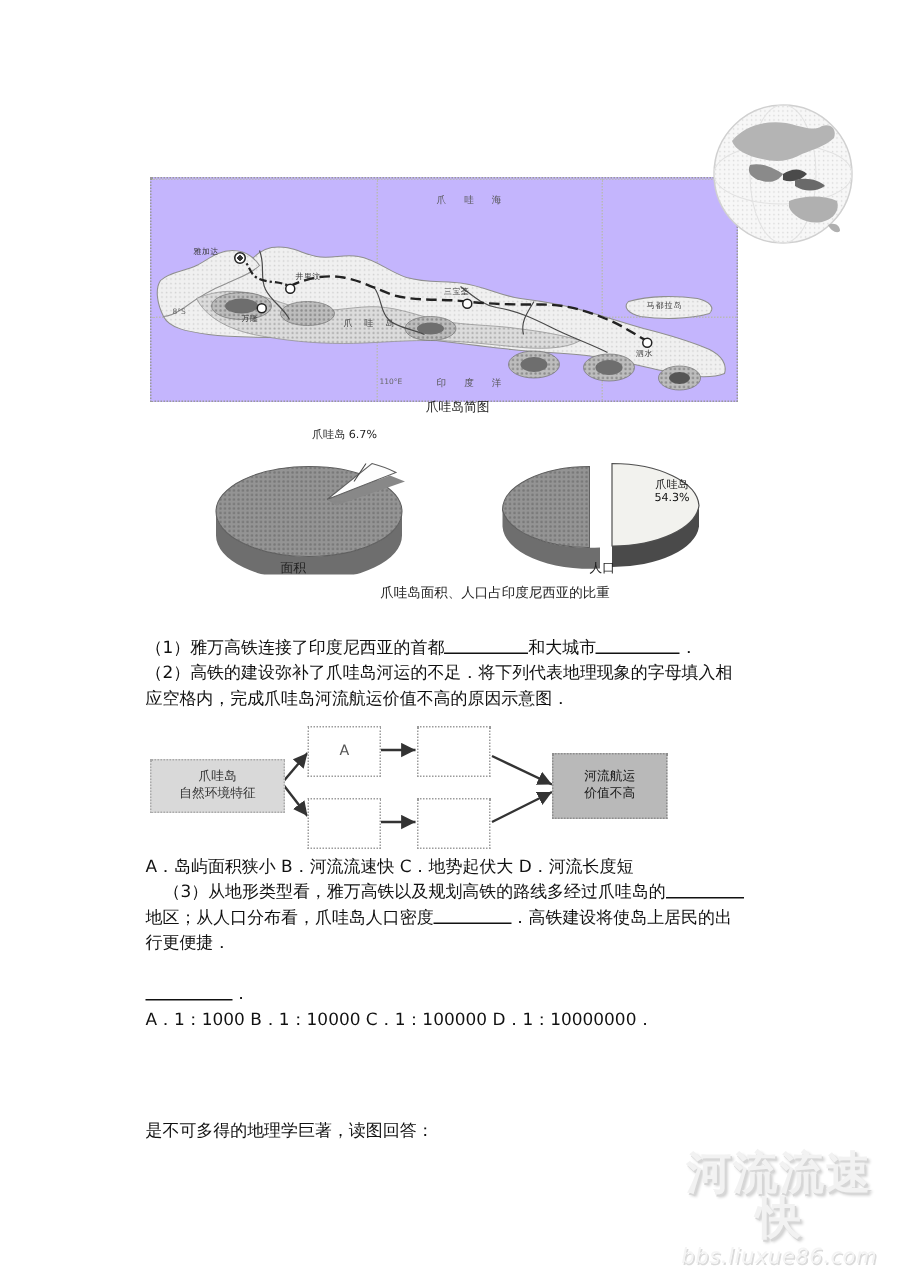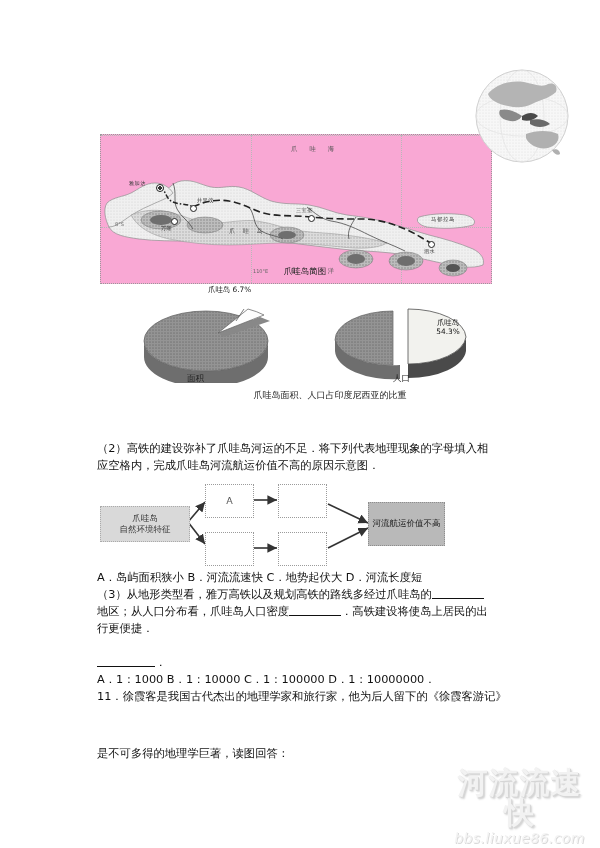--- a/index.html
+++ b/index.html
@@ -9,22 +9,22 @@
     font-family:"Liberation Serif","DejaVu Serif",serif;
     color:#111;
     position:relative;
     overflow:hidden;
   }
   .page{position:relative;width:600px;height:848px;}
 
   
   .map-figure{position:absolute;left:95px;top:60px;width:420px;height:230px;}
   .map-frame{
-    position:absolute;left:5px;top:74px;width:390px;height:148px;
-    border:1px dotted #9a9a9a;background:#f9a8d4;overflow:hidden;
+    position:absolute;left:5px;top:58px;width:390px;height:148px;
+    border:1px dotted #9a9a9a;background:#c4b5fd;overflow:hidden;
   }
   .grid-h{position:absolute;left:0;right:0;height:0;border-top:1px dotted #b9b9b9;}
   .grid-v{position:absolute;top:0;bottom:0;width:0;border-left:1px dotted #b9b9b9;}
 
   .island-svg{position:absolute;left:0;top:0;}
 
   .lbl{position:absolute;font-size:5.2px;color:#3a3a3a;white-space:nowrap;
        font-family:"DejaVu Sans","Liberation Sans",sans-serif;letter-spacing:.4px;}
   .lbl.sea{font-size:6.4px;color:#555;letter-spacing:5px;}
   .lbl.ocean{font-size:6.4px;color:#555;letter-spacing:5px;}
@@ -236,20 +236,23 @@
     </svg>
     <div class="pie-inlabel" style="left:278px;top:33px;width:60px;">
       <div>爪哇岛</div>
       <div>54.3%</div>
     </div>
     <div class="pie-sublabel" style="left:253px;top:88px;">人口</div>
 
     <div class="pie-caption">爪哇岛面积、人口占印度尼西亚的比重</div>
   </div>
 
+  <div class="qtext" style="left:97px;top:424px;width:410px;">
+    <span>（1）雅万高铁连接了印度尼西亚的首都</span><span class="blank" style="width:56px;"></span><span>和大城市</span><span class="blank" style="width:56px;"></span><span>．</span>
+  </div>
 
   <div class="qtext" style="left:97px;top:441px;width:412px;">（2）高铁的建设弥补了爪哇岛河运的不足．将下列代表地理现象的字母填入相</div>
   <div class="qtext" style="left:97px;top:458px;width:412px;">应空格内，完成爪哇岛河流航运价值不高的原因示意图．</div>
 
   <div class="flow">
     <svg style="position:absolute;left:0;top:0;" width="420" height="80" viewBox="0 0 420 80">
       <defs>
         <marker id="ah" markerWidth="7" markerHeight="7" refX="6" refY="3" orient="auto">
           <path d="M0,0 L6,3 L0,6 Z" fill="#333"></path>
         </marker>
@@ -271,42 +274,41 @@
     <div class="fbox src" style="left:0px;top:24px;width:88px;height:34px;flex-direction:column;">
       <span>爪哇岛</span>
       <span>自然环境特征</span>
     </div>
 
     <div class="fbox letter" style="left:105px;top:2px;width:47px;height:32px;">A</div>
     <div class="fbox" style="left:178px;top:2px;width:47px;height:32px;"></div>
     <div class="fbox" style="left:105px;top:50px;width:47px;height:32px;"></div>
     <div class="fbox" style="left:178px;top:50px;width:47px;height:32px;"></div>
 
-    <div class="fbox dst" style="left:268px;top:20px;width:75px;height:42px;flex-direction:row;">
+    <div class="fbox dst" style="left:268px;top:20px;width:75px;height:42px;flex-direction:column;">
       <span>河流航运</span>
       <span>价值不高</span>
     </div>
   </div>
 
   <div class="qtext" style="left:97px;top:570px;width:412px;">A．岛屿面积狭小        B．河流流速快        C．地势起伏大        D．河流长度短</div>
 
-  <div class="qtext" style="left:97px;top:587px;width:412px;">
+  <div class="qtext" style="left:109px;top:587px;width:412px;">
     <span>（3）从地形类型看，雅万高铁以及规划高铁的路线多经过爪哇岛的</span><span class="blank" style="width:52px;"></span>
   </div>
   <div class="qtext" style="left:97px;top:621px;width:412px;">行更便捷．</div>
   <div class="qtext" style="left:97px;top:604px;width:412px;">
     <span>地区；从人口分布看，爪哇岛人口密度</span><span class="blank" style="width:52px;"></span><span>．高铁建设将使岛上居民的出</span>
   </div>
 
   <div class="qtext" style="left:97px;top:655px;width:412px;">
     <span class="blank" style="width:58px;"></span><span>．</span>
   </div>
   <div class="qtext" style="left:97px;top:672px;width:412px;">A．1：1000        B．1：10000        C．1：100000        D．1：10000000．</div>
 
-  <div class="qtext" style="left:97px;top:689px;width:412px;">11．徐霞客是我国古代杰出的地理学家和旅行家，他为后人留下的《徐霞客游记》</div>
   <div class="qtext" style="left:97px;top:706px;width:412px;margin-top:40px;">是不可多得的地理学巨著，读图回答：</div>
 
   <div class="wm">
     <div class="wm-main">河流流速快</div>
     <div class="wm-sub">bbs.liuxue86.com</div>
   </div>
 
 </div>
 
 </body></html>

